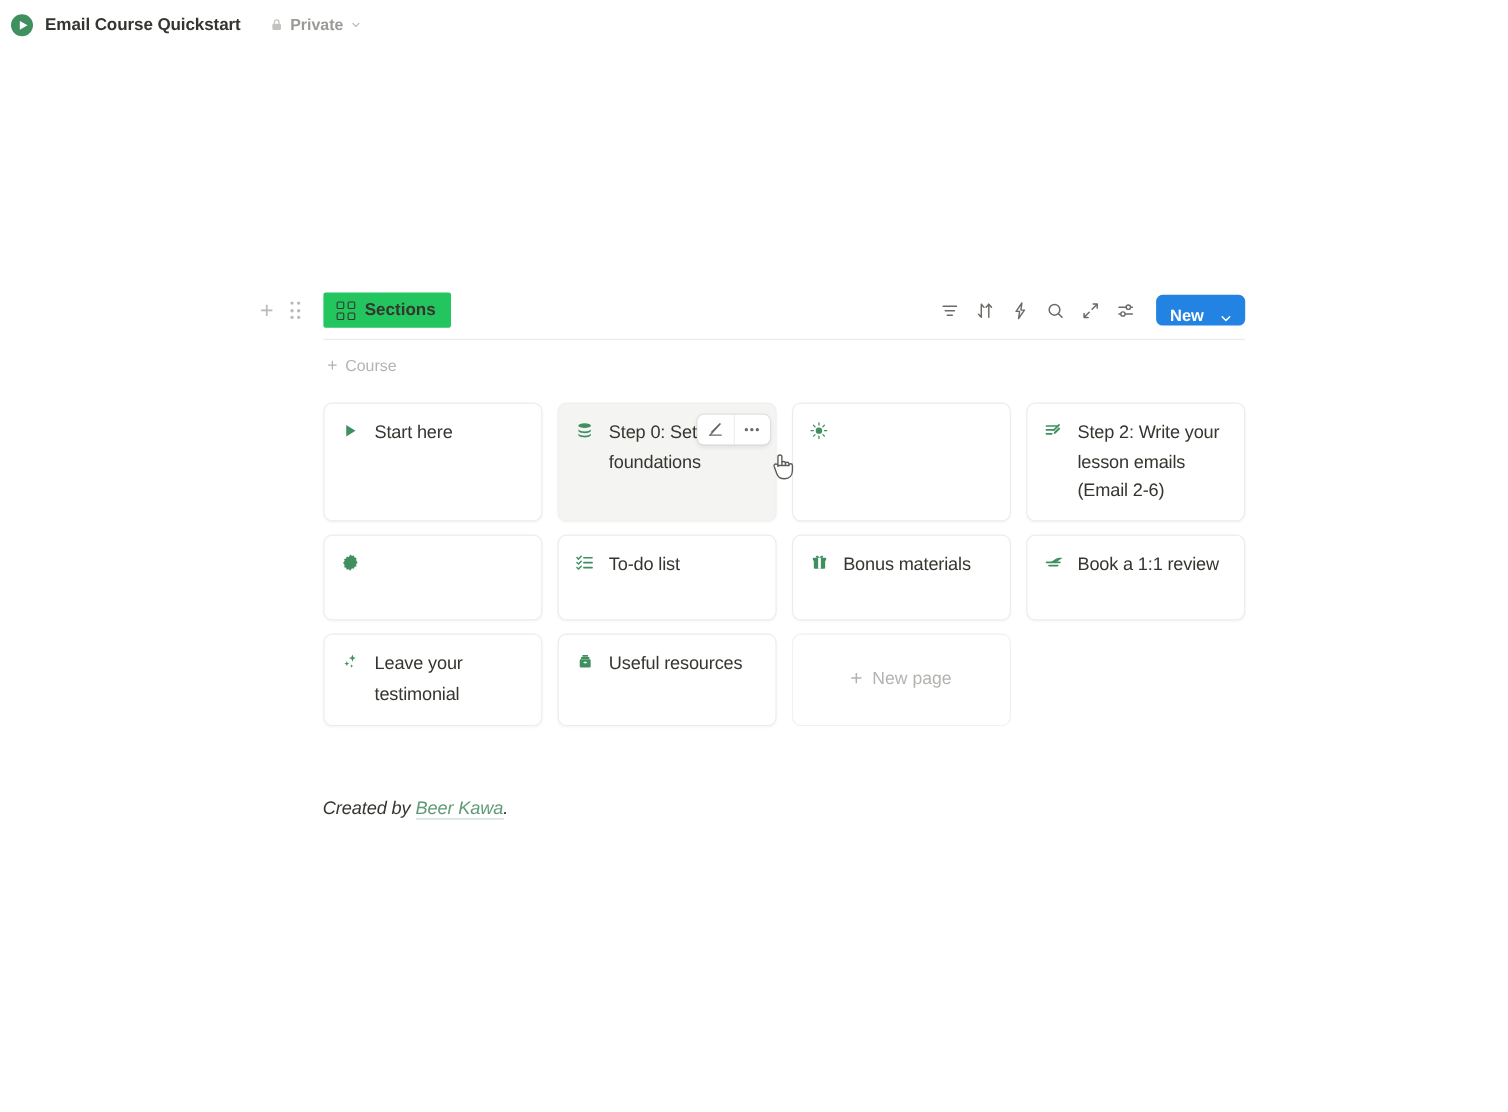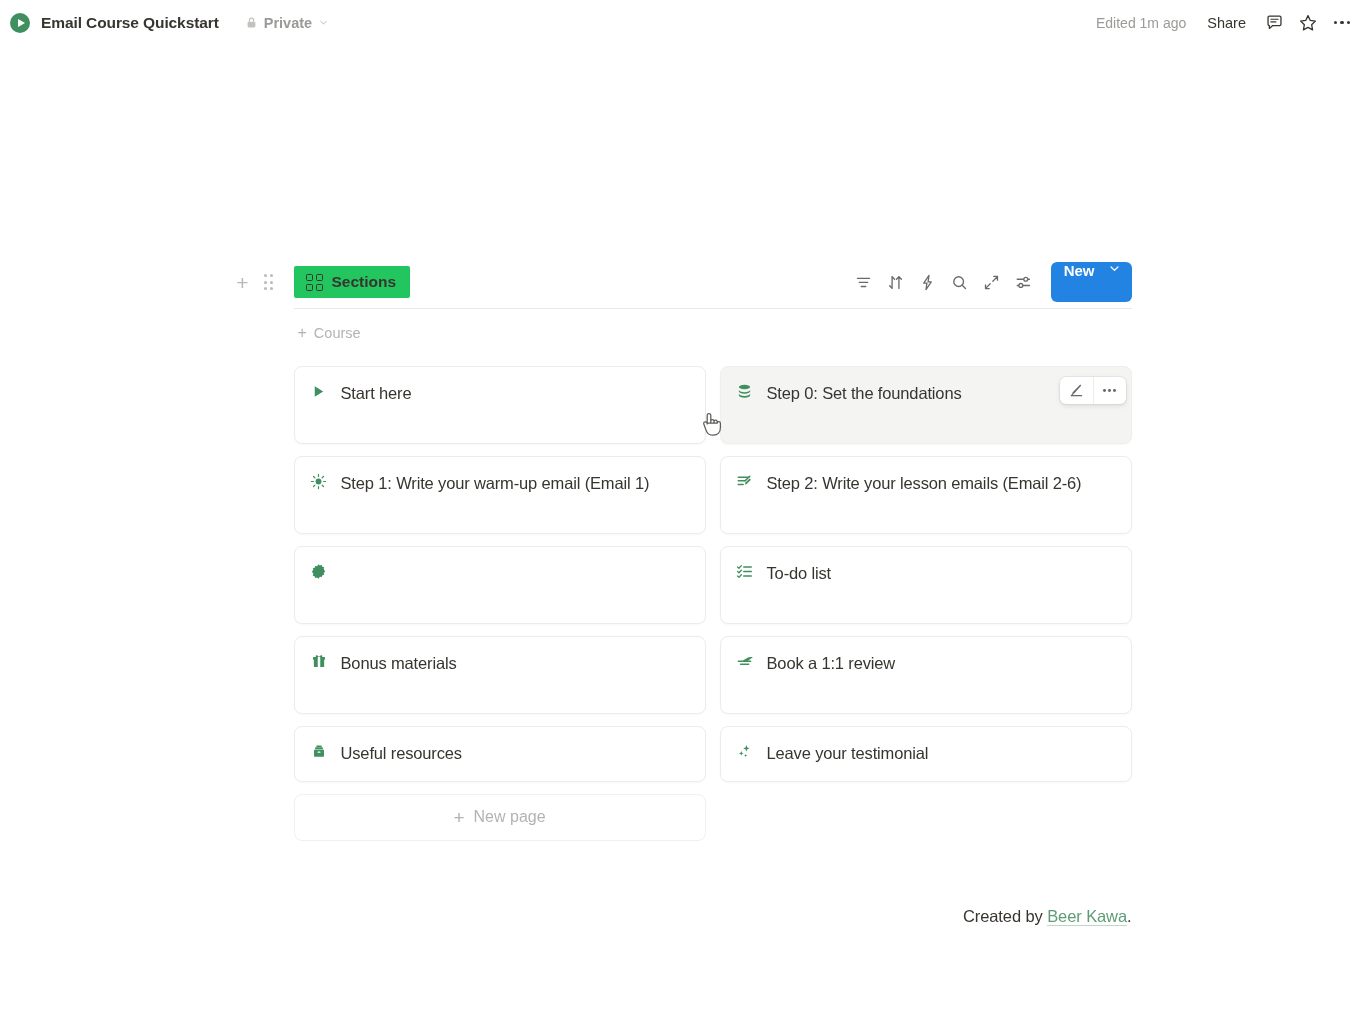--- a/index.html
+++ b/index.html
@@ -119,25 +119,25 @@
     border: 1.7px solid #37352f; border-radius: 1.5px;
   }
 
   .tools { margin-left: auto; display: flex; align-items: center; gap: 2px; }
   .tool-btn {
     width: 30px; height: 30px; border-radius: 5px;
     display: flex; align-items: center; justify-content: center;
     color: #6b6a67; cursor: pointer;
   }
   .new-btn {
-    display: flex; align-items: flex-start;
+    display: flex; align-items: flex-end;
     background: #2383e2; color: #fff;
     border-radius: 6px;
     margin-left: 10px;
-    height: 40px;
+    height: 28px;
     font-size: 15px; font-weight: 600;
     overflow: hidden;
     cursor: pointer;
   }
   .new-btn .lbl { display: flex; align-items: center; padding: 0 11px 0 13px; }
   .new-btn .chev { display: flex; align-items: center; padding: 0 11px 0 2px; }
 
   .divider {
     height: 1px; background: #e9e9e7;
     margin: 7px 14px 0 68px;
@@ -150,21 +150,21 @@
     display: inline-flex; align-items: center; gap: 7px;
     color: #b4b3b0; font-size: 14.5px; cursor: pointer;
     padding: 3px 4px; border-radius: 4px;
   }
   .filter-add .pl { font-size: 16px; line-height: 1; font-weight: 300; }
 
   
   .grid {
     margin: 22px 14px 0 68px;
     display: grid;
-    grid-template-columns: repeat(2, 1fr);
+    grid-template-columns: repeat(4, 1fr);
     gap: 12px 14px;
   }
   .card {
     border: 1px solid #ececeb;
     border-radius: 8px;
     background: #ffffff;
     min-height: 45px;
     padding: 13px 14px;
     display: flex;
     align-items: flex-start;
@@ -224,23 +224,23 @@
     left: 698px; top: 410px;
     width: 26px; height: 30px;
     pointer-events: none;
     z-index: 40;
   }
 
   
   .credit {
     margin: 66px 14px 0 68px;
     font-size: 16.5px;
+    font-style: italic;
     color: #37352f;
     letter-spacing: -0.1px;
-    text-align: right;
   }
   .credit a {
     color: #5f9b76;
     text-decoration: none;
     border-bottom: 1px solid #bfd7c8;
   }
 </style>
 </head>
 <body>
 
@@ -259,42 +259,20 @@
       </span>
       <span>Private</span>
       <span>
         <svg width="11" height="11" viewBox="0 0 16 16" fill="none">
           <path d="M4 6.2l4 4 4-4" stroke="#b4b3b0" stroke-width="1.4" stroke-linecap="round" stroke-linejoin="round"></path>
         </svg>
       </span>
     </span>
   </div>
 
-  <div class="topbar-right">
-    <span class="edited">Edited 1m ago</span>
-    <span class="share-btn">Share</span>
-    <span class="icon-btn">
-      <svg width="19" height="19" viewBox="0 0 20 20" fill="none">
-        <path d="M3.2 4.6A1.4 1.4 0 0 1 4.6 3.2h10.8a1.4 1.4 0 0 1 1.4 1.4v7.2a1.4 1.4 0 0 1-1.4 1.4H8.2l-3.6 3v-3H4.6a1.4 1.4 0 0 1-1.4-1.4z" stroke="#37352f" stroke-width="1.35" stroke-linejoin="round"></path>
-        <path d="M6.2 6.6h7.6M6.2 9.4h5.2" stroke="#37352f" stroke-width="1.25" stroke-linecap="round"></path>
-      </svg>
-    </span>
-    <span class="icon-btn">
-      <svg width="20" height="20" viewBox="0 0 20 20" fill="none">
-        <path d="M10 2.6l2.28 4.84 5.12.63-3.76 3.6.95 5.23L10 14.4l-4.59 2.5.95-5.23-3.76-3.6 5.12-.63z" stroke="#37352f" stroke-width="1.3" stroke-linejoin="round"></path>
-      </svg>
-    </span>
-    <span class="icon-btn">
-      <span class="dots-icon">
-          <i></i>
-          <i></i>
-          <i></i>
-        </span>
-    </span>
-  </div>
 </div>
 
 <div class="content">
   <div class="db-wrap">
 
     <div class="db-header">
       <span class="hdr-plus">+</span>
       <span class="hdr-grip">
         <span class="grip-dots">
             <i></i>
@@ -413,21 +391,20 @@
 
       <div class="card tall">
         <span class="card-icon">
           <svg width="17" height="17" viewBox="0 0 18 18">
             <circle cx="9" cy="9" r="3.1" fill="#3f8f5f"></circle>
             <g stroke="#3f8f5f" stroke-width="1.25" stroke-linecap="round">
               <path d="M9 1.5v2.1M9 14.4v2.1M1.5 9h2.1M14.4 9h2.1M3.7 3.7l1.5 1.5M12.8 12.8l1.5 1.5M14.3 3.7l-1.5 1.5M5.2 12.8l-1.5 1.5"></path>
             </g>
           </svg>
         </span>
-        <span class="card-title">Step 1: Write your warm-up email (Email 1)</span>
       </div>
 
       <div class="card tall">
         <span class="card-icon">
           <svg width="17" height="17" viewBox="0 0 18 18" fill="none">
             <path d="M2.4 4.5h11M2.4 8.3h7.4M2.4 12.1h5.2" stroke="#3f8f5f" stroke-width="1.6" stroke-linecap="round"></path>
             <path d="M15.4 5.6l-5.6 5.7-.4 2.1 2.1-.5 5.6-5.6z" fill="#3f8f5f" transform="scale(0.82) translate(2.2,1.4)"></path>
             <path d="M14.6 3.4l-4.9 4.9" stroke="#3f8f5f" stroke-width="1.6" stroke-linecap="round"></path>
           </svg>
         </span>
@@ -470,41 +447,41 @@
             <path d="M16.8 5.2c-2.2-.3-4.6.1-6.6 1.2-1.5.8-2.6 1.8-3.6 2.8h4.6c1.9-1.4 3.9-2.9 5.6-4z" fill="#3f8f5f"></path>
             <path d="M2.4 9.2h12.2" stroke="#3f8f5f" stroke-width="1.5" stroke-linecap="round"></path>
             <path d="M4.6 12.2h8" stroke="#3f8f5f" stroke-width="1.5" stroke-linecap="round"></path>
           </svg>
         </span>
         <span class="card-title">Book a 1:1 review</span>
       </div>
 
       <div class="card">
         <span class="card-icon">
+          <svg width="17" height="17" viewBox="0 0 18 18">
+            <path d="M11 2.2l.95 2.45L14.4 5.6l-2.45.95L11 9l-.95-2.45L7.6 5.6l2.45-.95z" fill="#3f8f5f"></path>
+            <path d="M5.6 8.4l.7 1.8 1.8.7-1.8.7-.7 1.8-.7-1.8-1.8-.7 1.8-.7z" fill="#3f8f5f"></path>
+            <path d="M10.2 11.6l.45 1.15 1.15.45-1.15.45-.45 1.15-.45-1.15-1.15-.45 1.15-.45z" fill="#3f8f5f"></path>
+          </svg>
+        </span>
+        <span class="card-title">Leave your testimonial</span>
+      </div>
+
+      <div class="card">
+        <span class="card-icon">
           <svg width="16" height="16" viewBox="0 0 18 18">
             <rect x="3.4" y="7.2" width="11.2" height="8.4" rx="1.1" fill="#3f8f5f"></rect>
             <rect x="4.6" y="4.9" width="8.8" height="1.9" rx="0.7" fill="#3f8f5f"></rect>
             <rect x="6" y="2.8" width="6" height="1.7" rx="0.7" fill="#3f8f5f"></rect>
             <rect x="7.3" y="9.6" width="3.4" height="1.5" rx="0.6" fill="#ffffff"></rect>
           </svg>
         </span>
         <span class="card-title">Useful resources</span>
       </div>
 
-      <div class="card">
-        <span class="card-icon">
-          <svg width="17" height="17" viewBox="0 0 18 18">
-            <path d="M11 2.2l.95 2.45L14.4 5.6l-2.45.95L11 9l-.95-2.45L7.6 5.6l2.45-.95z" fill="#3f8f5f"></path>
-            <path d="M5.6 8.4l.7 1.8 1.8.7-1.8.7-.7 1.8-.7-1.8-1.8-.7 1.8-.7z" fill="#3f8f5f"></path>
-            <path d="M10.2 11.6l.45 1.15 1.15.45-1.15.45-.45 1.15-.45-1.15-1.15-.45 1.15-.45z" fill="#3f8f5f"></path>
-          </svg>
-        </span>
-        <span class="card-title">Leave your testimonial</span>
-      </div>
-
       <div class="card placeholder">
         <span class="ph-inner">
           <span class="pl">+</span>
           <span>New page</span>
         </span>
       </div>
     </div>
 
     <div class="credit">
       <span>Created by </span><a href="#">Beer Kawa</a><span>.</span>

